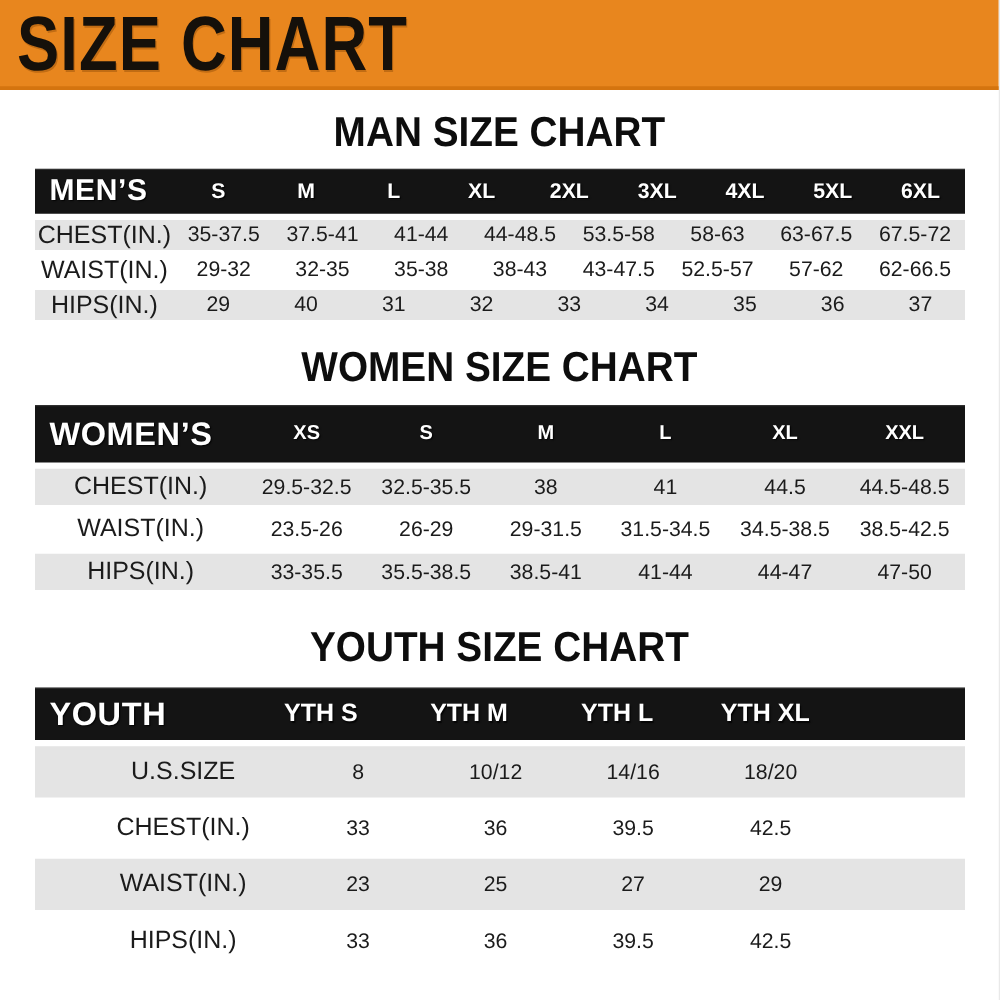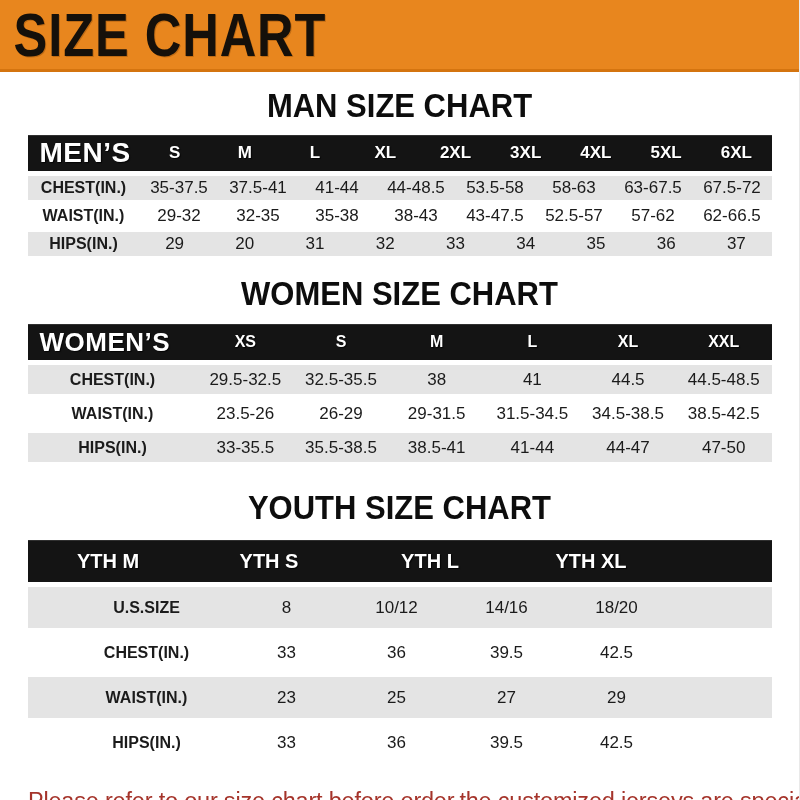--- a/index.html
+++ b/index.html
@@ -59,32 +59,32 @@
   .header-label {
     font-weight: bold;
     color: #fff;
     text-align: left;
     padding-left: 12px;
     letter-spacing: 0.5px;
     text-shadow: 1px 1px 1px rgba(0,0,0,0.8);
   }
   .col-head { font-weight: bold; text-shadow: 1px 1px 1px rgba(0,0,0,0.8); }
 
-  .row-label  { font-size: 16px; color: #1b1b1b; font-weight: bold; }
+  .row-label  { font-size: 20px; color: #1b1b1b; }
   .value-cell { font-size: 17px; color: #1b1b1b; }
 
   
   .table-men .thead { height: 36px; }
-  .table-men .header-label { font-size: 28px; }
+  .table-men .header-label { font-size: 24px; }
   .table-men .col-head { font-size: 17px; }
   .table-men .label-cell { width: 112px; flex: none; }
   .table-men .trow.datarow { height: 24px; margin-bottom: 4px; }
 
   
-  .table-women .thead { height: 36px; }
+  .table-women .thead { height: 46px; }
   .table-women .header-label { font-size: 26px; }
   .table-women .col-head { font-size: 16px; }
   .table-women .label-cell { width: 170px; flex: none; }
   .table-women .trow.datarow { height: 29px; margin-bottom: 5px; }
 
   
   .table-youth .thead { height: 42px; }
   .table-youth .header-label { font-size: 26px; }
   .table-youth .col-head { font-size: 20px; }
   .table-youth .label-cell { width: 170px; flex: none; }
@@ -145,21 +145,21 @@
           <div class="data-cell value-cell">35-38</div>
           <div class="data-cell value-cell">38-43</div>
           <div class="data-cell value-cell">43-47.5</div>
           <div class="data-cell value-cell">52.5-57</div>
           <div class="data-cell value-cell">57-62</div>
           <div class="data-cell value-cell">62-66.5</div>
         </div>
         <div class="trow datarow gray">
           <div class="label-cell row-label">HIPS(IN.)</div>
           <div class="data-cell value-cell">29</div>
-          <div class="data-cell value-cell">20</div>
+          <div class="data-cell value-cell">40</div>
           <div class="data-cell value-cell">31</div>
           <div class="data-cell value-cell">32</div>
           <div class="data-cell value-cell">33</div>
           <div class="data-cell value-cell">34</div>
           <div class="data-cell value-cell">35</div>
           <div class="data-cell value-cell">36</div>
           <div class="data-cell value-cell">37</div>
         </div>
       </div>
   </section>
@@ -203,22 +203,23 @@
           <div class="data-cell value-cell">44-47</div>
           <div class="data-cell value-cell">47-50</div>
         </div>
       </div>
   </section>
 
   <section class="chart-section sec-youth">
     <h2>YOUTH SIZE CHART</h2>
     <div class="size-table table-youth">
         <div class="trow thead">
+          <div class="label-cell header-label">YOUTH</div>
+          <div class="data-cell col-head">YTH S</div>
           <div class="data-cell col-head">YTH M</div>
-          <div class="data-cell col-head">YTH S</div>
           <div class="data-cell col-head">YTH L</div>
           <div class="data-cell col-head">YTH XL</div>
         </div>
         <div class="trow datarow gray">
           <div class="label-cell row-label">U.S.SIZE</div>
           <div class="data-cell value-cell">8</div>
           <div class="data-cell value-cell">10/12</div>
           <div class="data-cell value-cell">14/16</div>
           <div class="data-cell value-cell">18/20</div>
         </div>

